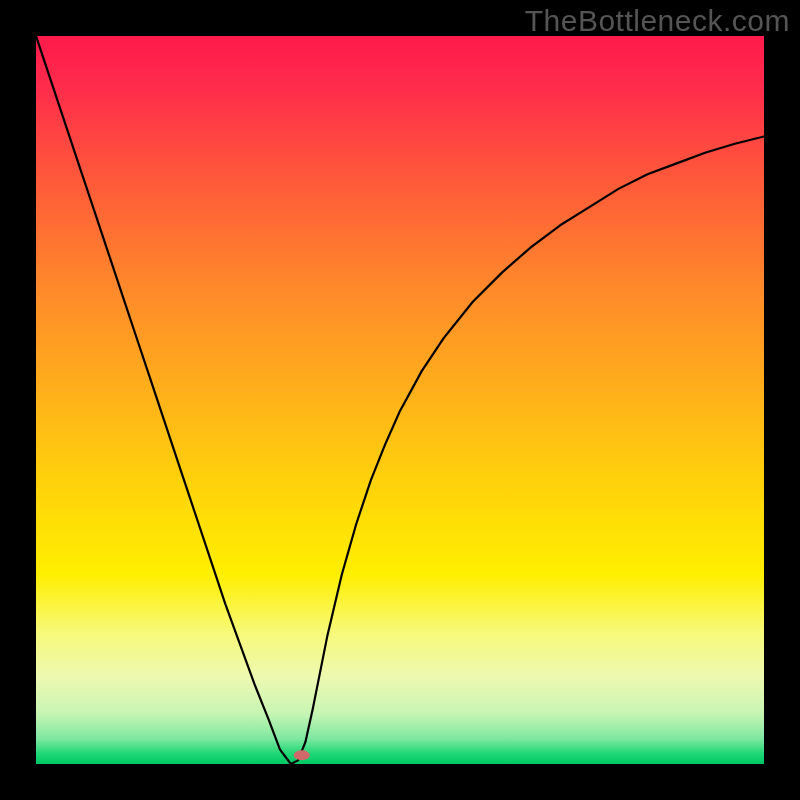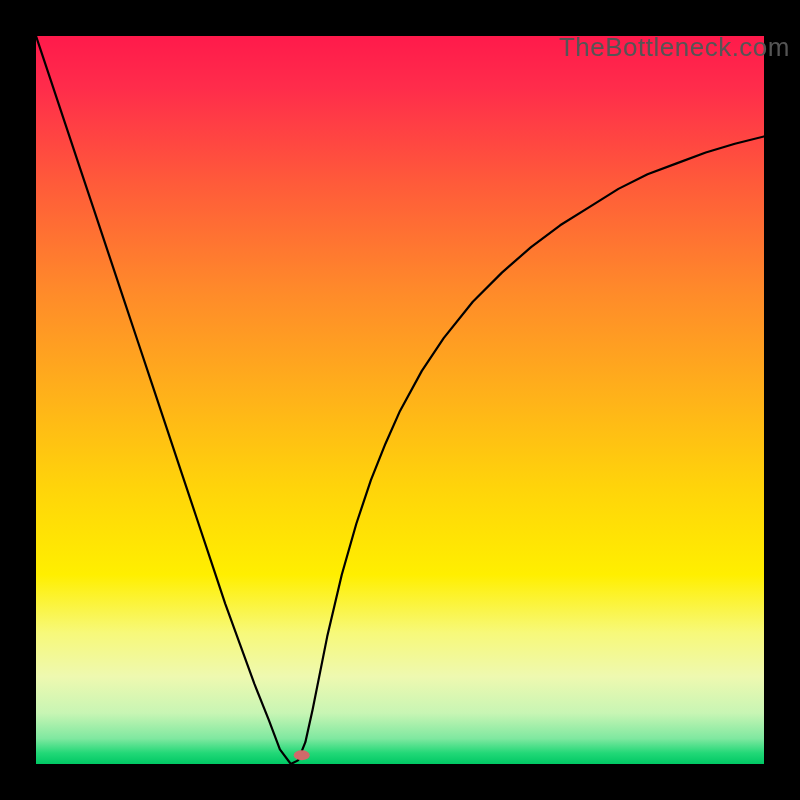--- a/index.html
+++ b/index.html
@@ -14,26 +14,25 @@
     position: relative;
     width: 800px;
     height: 800px;
     background: #000;
   }
   .watermark {
     position: absolute;
     top: 4px;
     right: 10px;
     color: #555;
-    font-size: 26px;
+    font-size: 30px;
     font-weight: 400;
     letter-spacing: 0.5px;
     z-index: 10;
     user-select: none;
-    margin-top: 28px;
   }
   .plot-wrap {
     position: absolute;
     left: 36px;
     top: 36px;
     width: 728px;
     height: 728px;
   }
   svg {
     display: block;

